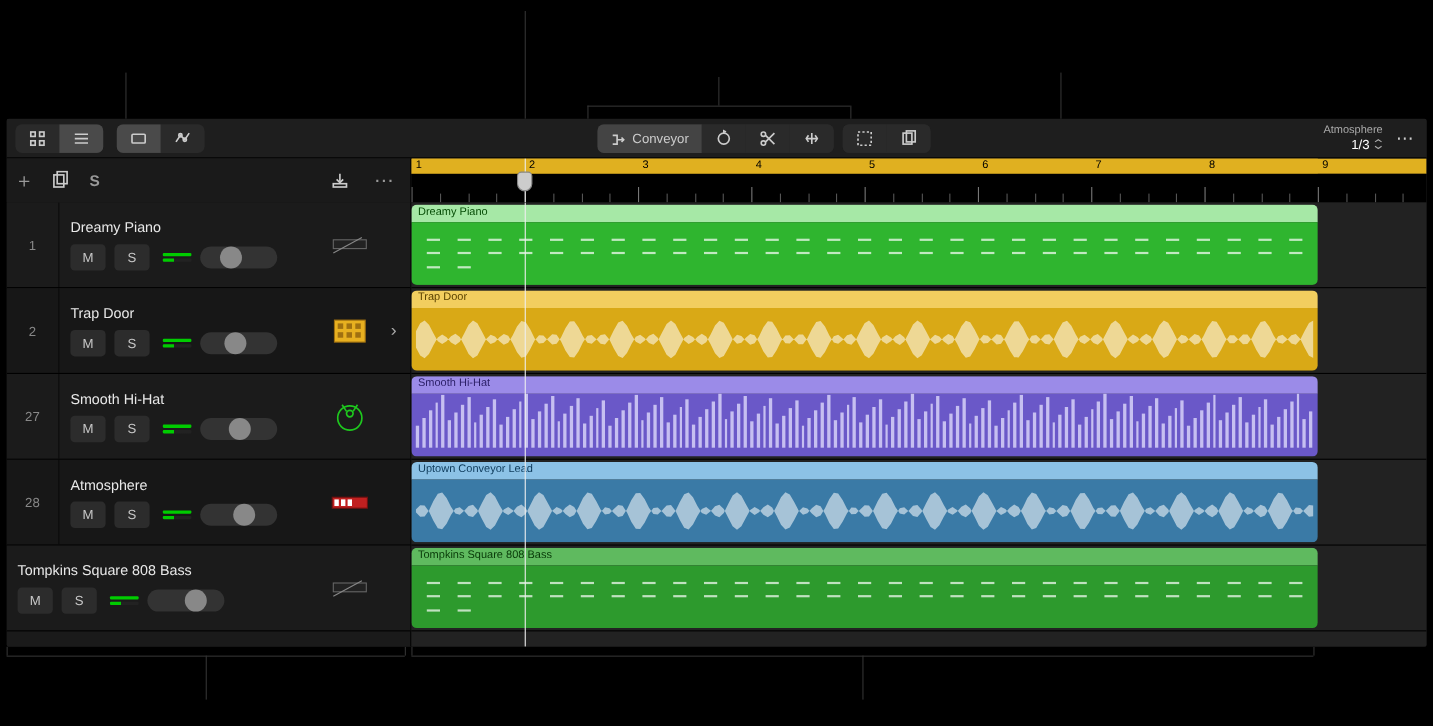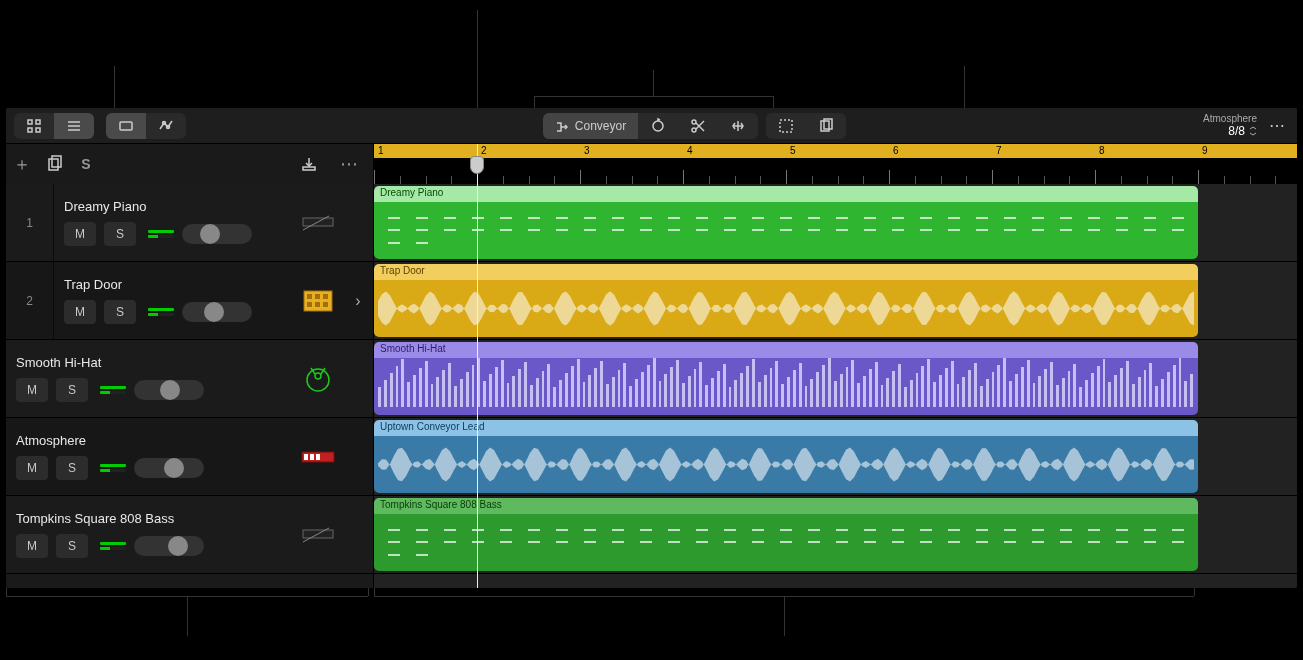--- a/index.html
+++ b/index.html
@@ -265,21 +265,21 @@
             <rect x="7" y="2" width="8" height="10"></rect>
           </svg>
       </div>
     </div>
 
     <div class="spacer"></div>
 
     <div class="snap">
       <span>Atmosphere</span>
       <span class="snap-val">
-          <span>8/8</span>
+          <span>1/3</span>
         <svg width="8" height="10" stroke="#aaa" fill="none">
             <polyline points="1,3 4,1 7,3"></polyline>
             <polyline points="1,7 4,9 7,7"></polyline>
           </svg>
       </span>
     </div>
     <div class="more">⋯</div>
   </div>
 
   <div class="track-hdr-row">
@@ -409,20 +409,21 @@
               <rect x="12" y="4" width="5" height="5" fill="#a07010"></rect>
               <rect x="20" y="4" width="5" height="5" fill="#a07010"></rect>
               <rect x="4" y="12" width="5" height="5" fill="#a07010"></rect>
               <rect x="12" y="12" width="5" height="5" fill="#a07010"></rect>
               <rect x="20" y="12" width="5" height="5" fill="#a07010"></rect>
             </svg>
           </div>
           <div class="texpand">›</div>
         </div>
         <div class="track">
+          <div class="tnum">27</div>
           <div class="tmain">
             <div class="tname">Smooth Hi-Hat</div>
             <div class="trow2">
               <div class="ms">M</div>
               <div class="ms">S</div>
               <div class="meter">
                 <div class="meter-bar"></div>
                 <div class="meter-bar half"></div>
               </div>
               <div class="slider">
@@ -434,20 +435,21 @@
             <svg width="30" height="28" stroke="#1ec81e" fill="none" stroke-width="1.5">
               <circle cx="15" cy="15" r="11"></circle>
               <circle cx="15" cy="11" r="3"></circle>
               <line x1="8" y1="3" x2="12" y2="9"></line>
               <line x1="22" y1="3" x2="18" y2="9"></line>
             </svg>
           </div>
           <div class="texpand"></div>
         </div>
         <div class="track">
+          <div class="tnum">28</div>
           <div class="tmain">
             <div class="tname">Atmosphere</div>
             <div class="trow2">
               <div class="ms">M</div>
               <div class="ms">S</div>
               <div class="meter">
                 <div class="meter-bar"></div>
                 <div class="meter-bar half"></div>
               </div>
               <div class="slider">

